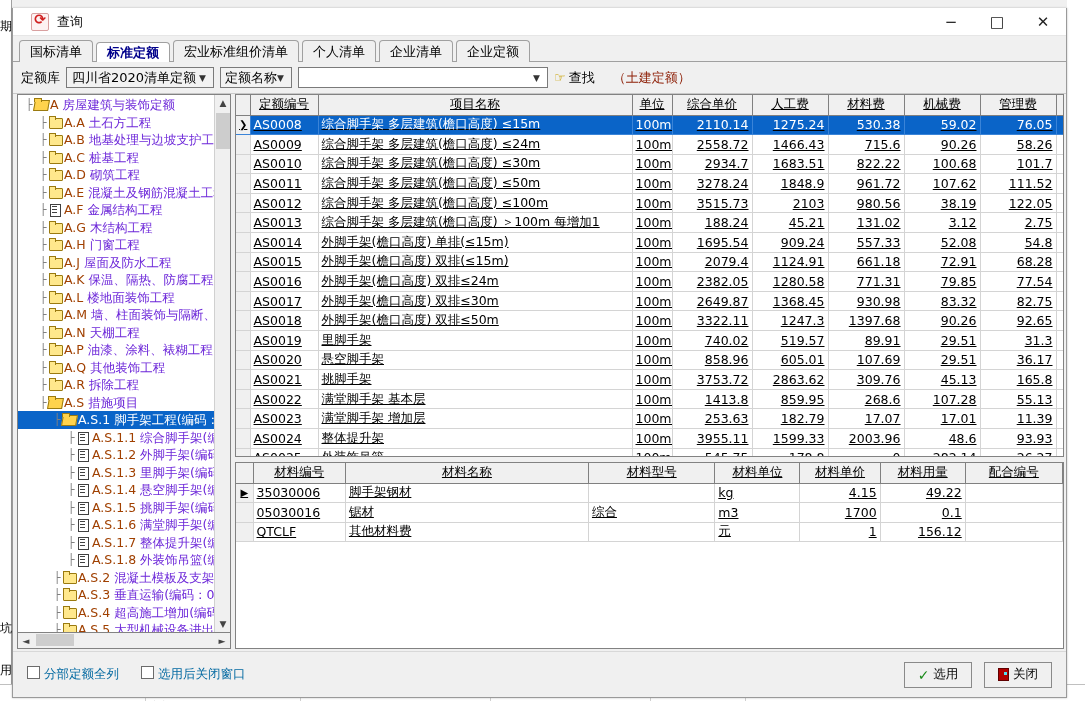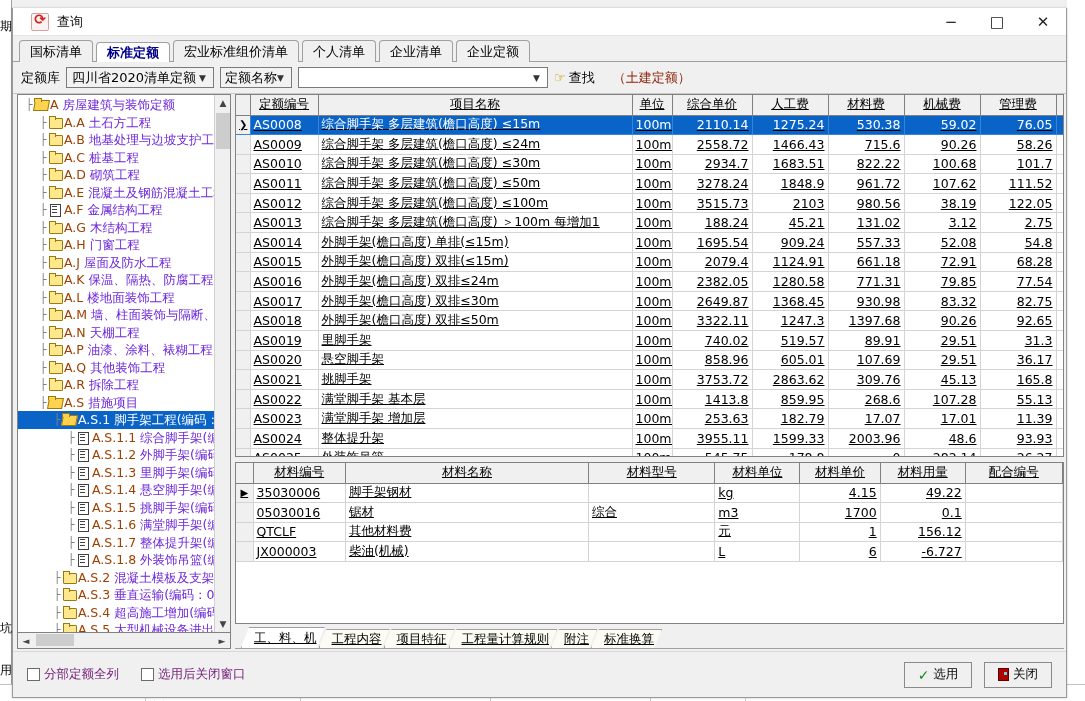--- a/index.html
+++ b/index.html
@@ -213,21 +213,21 @@
     clip-path: polygon(8px 0, 100% 0, calc(100% - 8px) 100%, 0 100%);
     position: relative;
   }
   .btab.active { background: #ffffff; font-weight: normal; height: 21px; z-index: 5; }
 
   
   #footer {
     flex: 0 0 46px; display: flex; align-items: center; padding: 0 14px;
     background: #f0f0f0; border-top: 1px solid #d8d8d8;
   }
-  .chk { display: flex; align-items: center; font-size: 12.5px; color: #701a75; margin-right: 22px; cursor: default; }
+  .chk { display: flex; align-items: flex-start; font-size: 12.5px; color: #0369a1; margin-right: 22px; cursor: default; }
   .chk .box { width: 13px; height: 13px; border: 1px solid #6b6b6b; background: #fff; margin-right: 4px; }
   #footer-btns { margin-left: auto; display: flex; gap: 12px; }
   .fbtn {
     width: 68px; height: 26px; border: 1px solid #8a8a8a; background: #f0f0f0;
     display: flex; align-items: center; justify-content: center; gap: 4px;
     font-size: 12.5px; color: #000; cursor: default;
   }
   .ok-icon { color: #1a8a1a; font-size: 14px; font-weight: bold; }
   .close-icon { width: 11px; height: 13px; background: #b00000; border: 1px solid #600000; position: relative; }
   .close-icon::after { content:""; position:absolute; right:1px; top:3px; width:3px; height:3px; background:#55ddee; }
@@ -844,54 +844,24 @@
               <tr class="">
                 <td class="rowmark"></td>
                 <td class="">QTCLF</td>
                 <td class="">其他材料费</td>
                 <td class=""></td>
                 <td class="">元</td>
                 <td class="num">1</td>
                 <td class="num">156.12</td>
                 <td class="num"></td>
               </tr>
-              <tr class="">
-                <td class="rowmark"></td>
-                <td class="">JX000003</td>
-                <td class="">柴油(机械)</td>
-                <td class=""></td>
-                <td class="">L</td>
-                <td class="num">6</td>
-                <td class="num">-6.727</td>
-                <td class="num"></td>
-              </tr>
             </tbody>
         </table>
       </div>
 
-      <div id="bottabs">
-          <div class="btab active">
-            <span>工、料、机</span>
-          </div>
-          <div class="btab">
-            <span>工程内容</span>
-          </div>
-          <div class="btab">
-            <span>项目特征</span>
-          </div>
-          <div class="btab">
-            <span>工程量计算规则</span>
-          </div>
-          <div class="btab">
-            <span>附注</span>
-          </div>
-          <div class="btab">
-            <span>标准换算</span>
-          </div>
-        </div>
     </div>
   </div>
 
   <div id="footer">
     <div class="chk">
       <span class="box"></span>
       <span>分部定额全列</span>
     </div>
     <div class="chk">
       <span class="box"></span>

